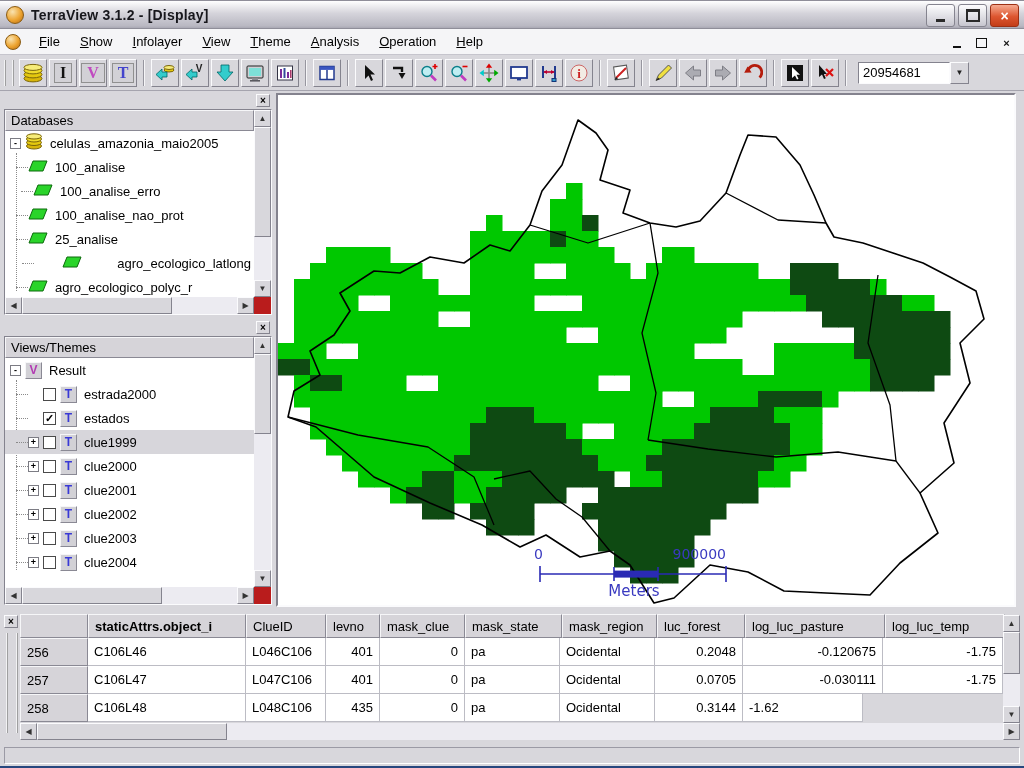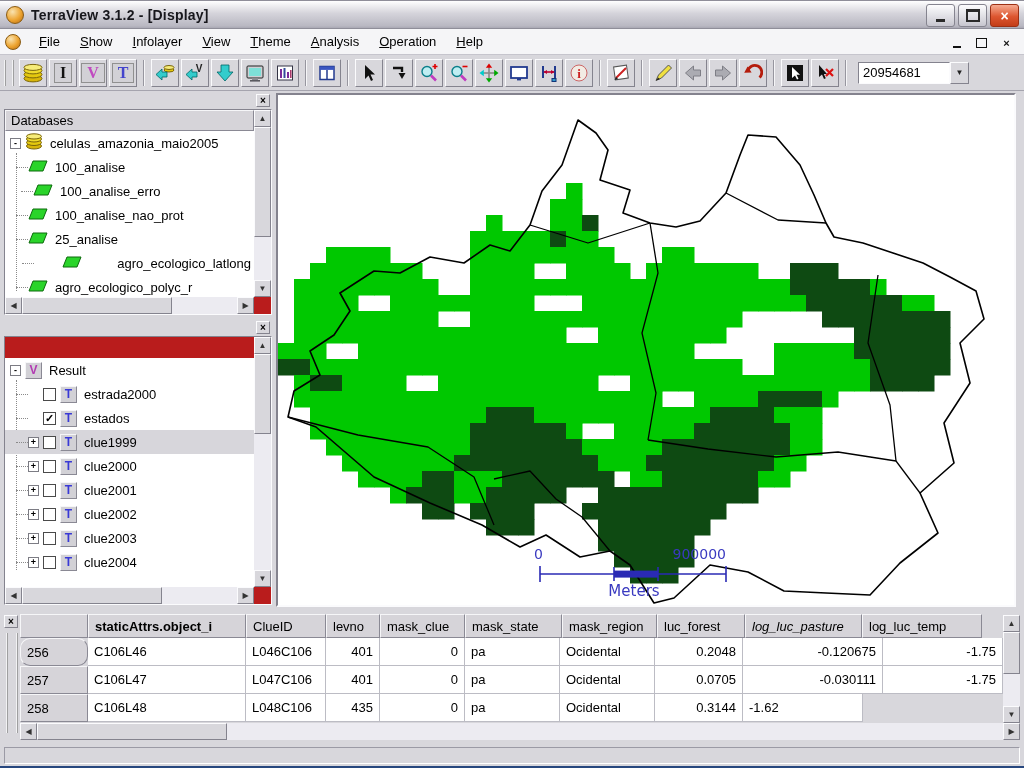--- a/index.html
+++ b/index.html
@@ -396,20 +396,23 @@
   </div>
 
   <div class="griph" style="top:320px;">
     <span class="grooves"><span class="groove"></span><span class="groove"></span></span>
     <span class="xbtn">
         <span>×</span>
       </span>
   </div>
 
   <div class="panel" style="top:335px;height:269px;grid-template-rows:21px 1fr 17px;">
+    <div class="phdr">
+        <span>Views/Themes</span>
+      </div>
     <div class="treearea" id="views-tree" style="grid-row:2;">
       <div class="vguide" style="left:11px;top:22px;height:190px;"></div>
     <div class="trow" style="padding-left: 5px;">
           <span class="expander">-</span>
           <span class="vticon">V</span>
           <span class="tlabel">Result</span>
         </div>
         <div class="trow" style="padding-left: 11px;">
           <span class="stub"></span>
           <span style="width: 11px; flex: 0 0 auto;"></span>
@@ -1061,25 +1064,25 @@
     <div class="gtable" id="gtable">
         <div class="ghrow">
           <div class="gh" style="width: 68px;"></div>
           <div class="gh" style="width: 158px; font-weight: bold;">staticAttrs.object_i</div>
           <div class="gh" style="width: 80px;">ClueID</div>
           <div class="gh" style="width: 54px;">levno</div>
           <div class="gh" style="width: 85px;">mask_clue</div>
           <div class="gh" style="width: 97px;">mask_state</div>
           <div class="gh" style="width: 95px;">mask_region</div>
           <div class="gh" style="width: 88px;">luc_forest</div>
-          <div class="gh" style="width: 117px; font-style: italic;">log_luc_pasture</div>
+          <div class="gh" style="width: 140px;">log_luc_pasture</div>
           <div class="gh" style="width: 120px;">log_luc_temp</div>
         </div>
         <div class="grow">
-          <div class="grh" style="width: 68px; text-align: left; border-radius: 10px;">256</div>
+          <div class="grh" style="width: 68px; text-align: left;">256</div>
           <div class="gc" style="width: 158px; text-align: left;">C106L46</div>
           <div class="gc" style="width: 80px; text-align: left;">L046C106</div>
           <div class="gc" style="width: 54px; text-align: right;">401</div>
           <div class="gc" style="width: 85px; text-align: right;">0</div>
           <div class="gc" style="width: 95px; text-align: left;">pa</div>
           <div class="gc" style="width: 95px; text-align: left;">Ocidental</div>
           <div class="gc" style="width: 88px; text-align: right;">0.2048</div>
           <div class="gc" style="width: 140px; text-align: right;">-0.120675</div>
           <div class="gc" style="width: 120px; text-align: right;">-1.75</div>
         </div>

